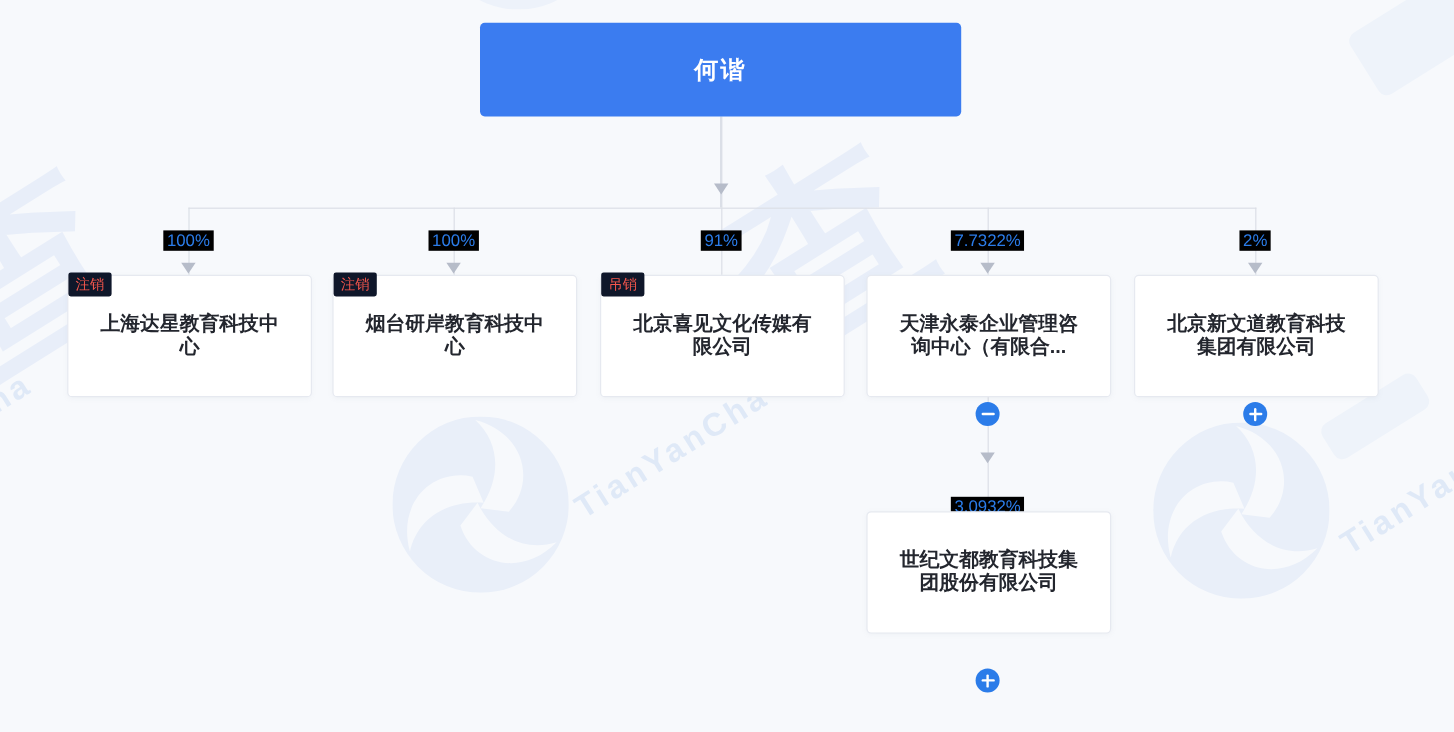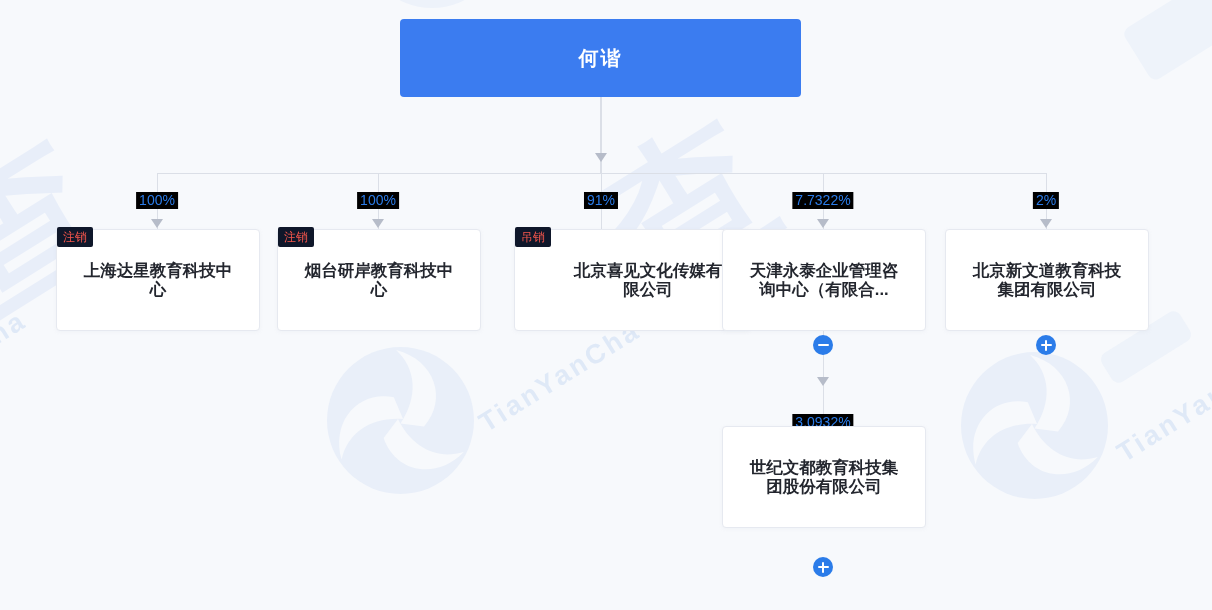--- a/index.html
+++ b/index.html
@@ -26,21 +26,21 @@
   .root{position:absolute;left:400px;top:19px;width:401px;height:78px;z-index:3;
         background:#3b7cf0;border-radius:4px;display:flex;align-items:center;justify-content:center;}
   .root .rlbl{color:#ffffff;font-size:20px;font-weight:bold;letter-spacing:2px;}
   .node{position:absolute;width:202px;height:100px;z-index:3;background:#fff;
         border:1px solid #e6e9f0;border-radius:4px;
         box-shadow:0 1px 4px rgba(140,150,170,.07);
         display:flex;align-items:center;justify-content:center;cursor:pointer;}
   .node .nm{padding:0 26px;font-size:16.5px;line-height:19px;color:#23262e;text-align:center;word-break:break-all;font-weight:bold;}
   .badge{position:absolute;left:0;top:-3px;z-index:4;height:20px;line-height:20px;
          padding:0 6px;background:#0f172a;color:#f5564c;font-size:12px;border-radius:2px;}
-  .n1{left:56px;top:229px;}  .n2{left:277px;top:229px;} .n3{left:514px;top:229px;padding-left:32px;}
+  .n1{left:56px;top:229px;}  .n2{left:277px;top:229px;} .n3{left:500px;top:229px;}
   .n4{left:722px;top:229px;} .n5{left:945px;top:229px;} .nchild{left:722px;top:426px;}
   
   .tgl{position:absolute;width:20px;height:20px;border-radius:50%;background:#2b7ce9;z-index:4;cursor:pointer;}
   .tgl .bh{position:absolute;left:4.5px;top:8.8px;width:11px;height:2.4px;background:#fff;border-radius:1.2px;}
   .tgl .bv{position:absolute;top:4.5px;left:8.8px;width:2.4px;height:11px;background:#fff;border-radius:1.2px;}
 </style>
 </head>
 <body>
 
 <div class="stage">

